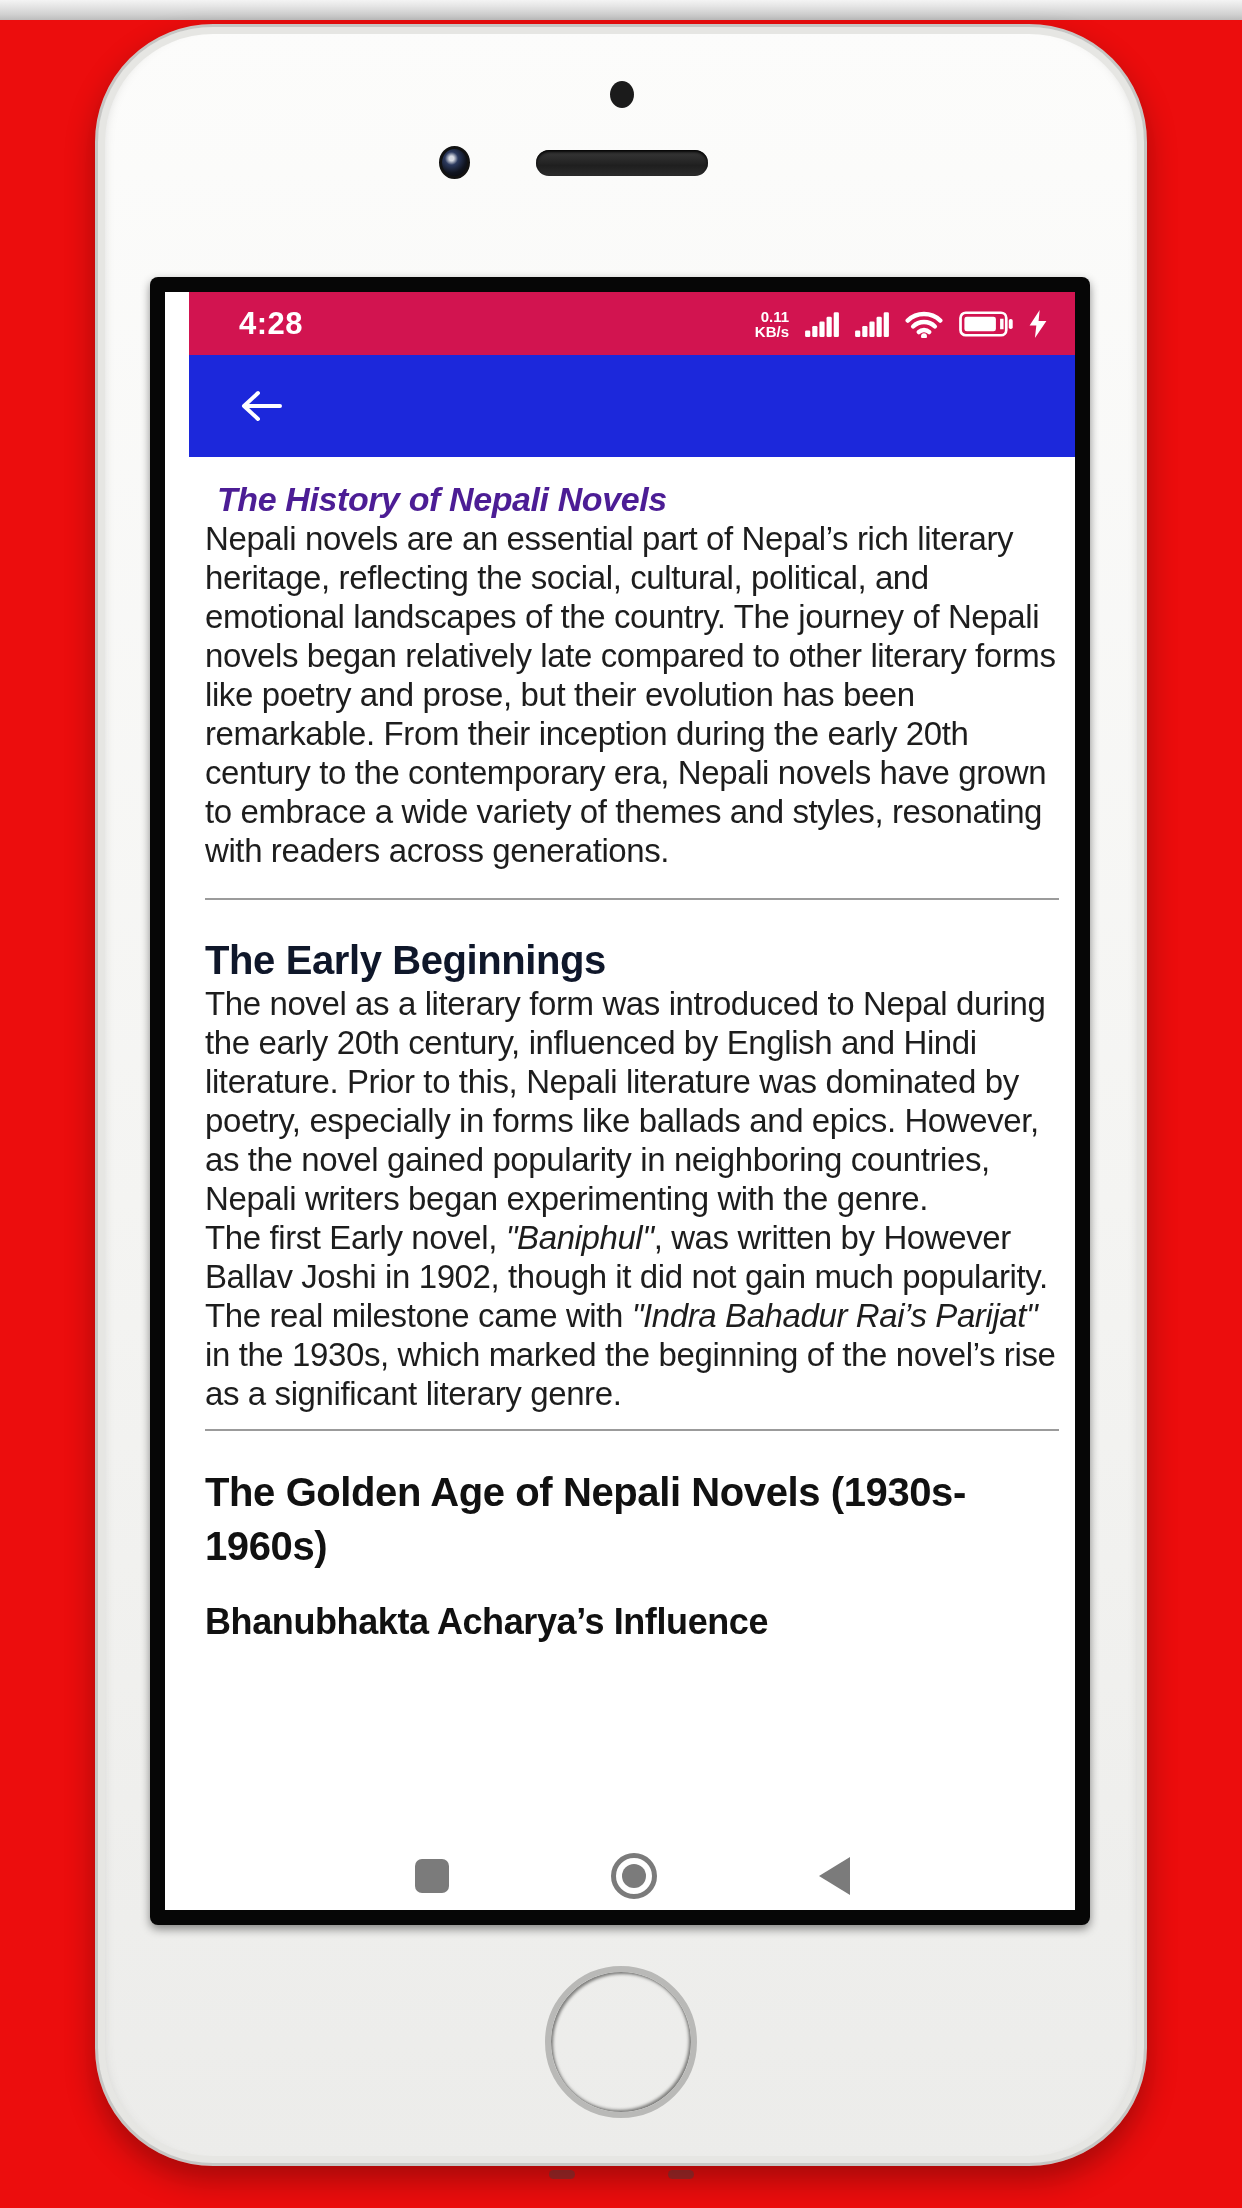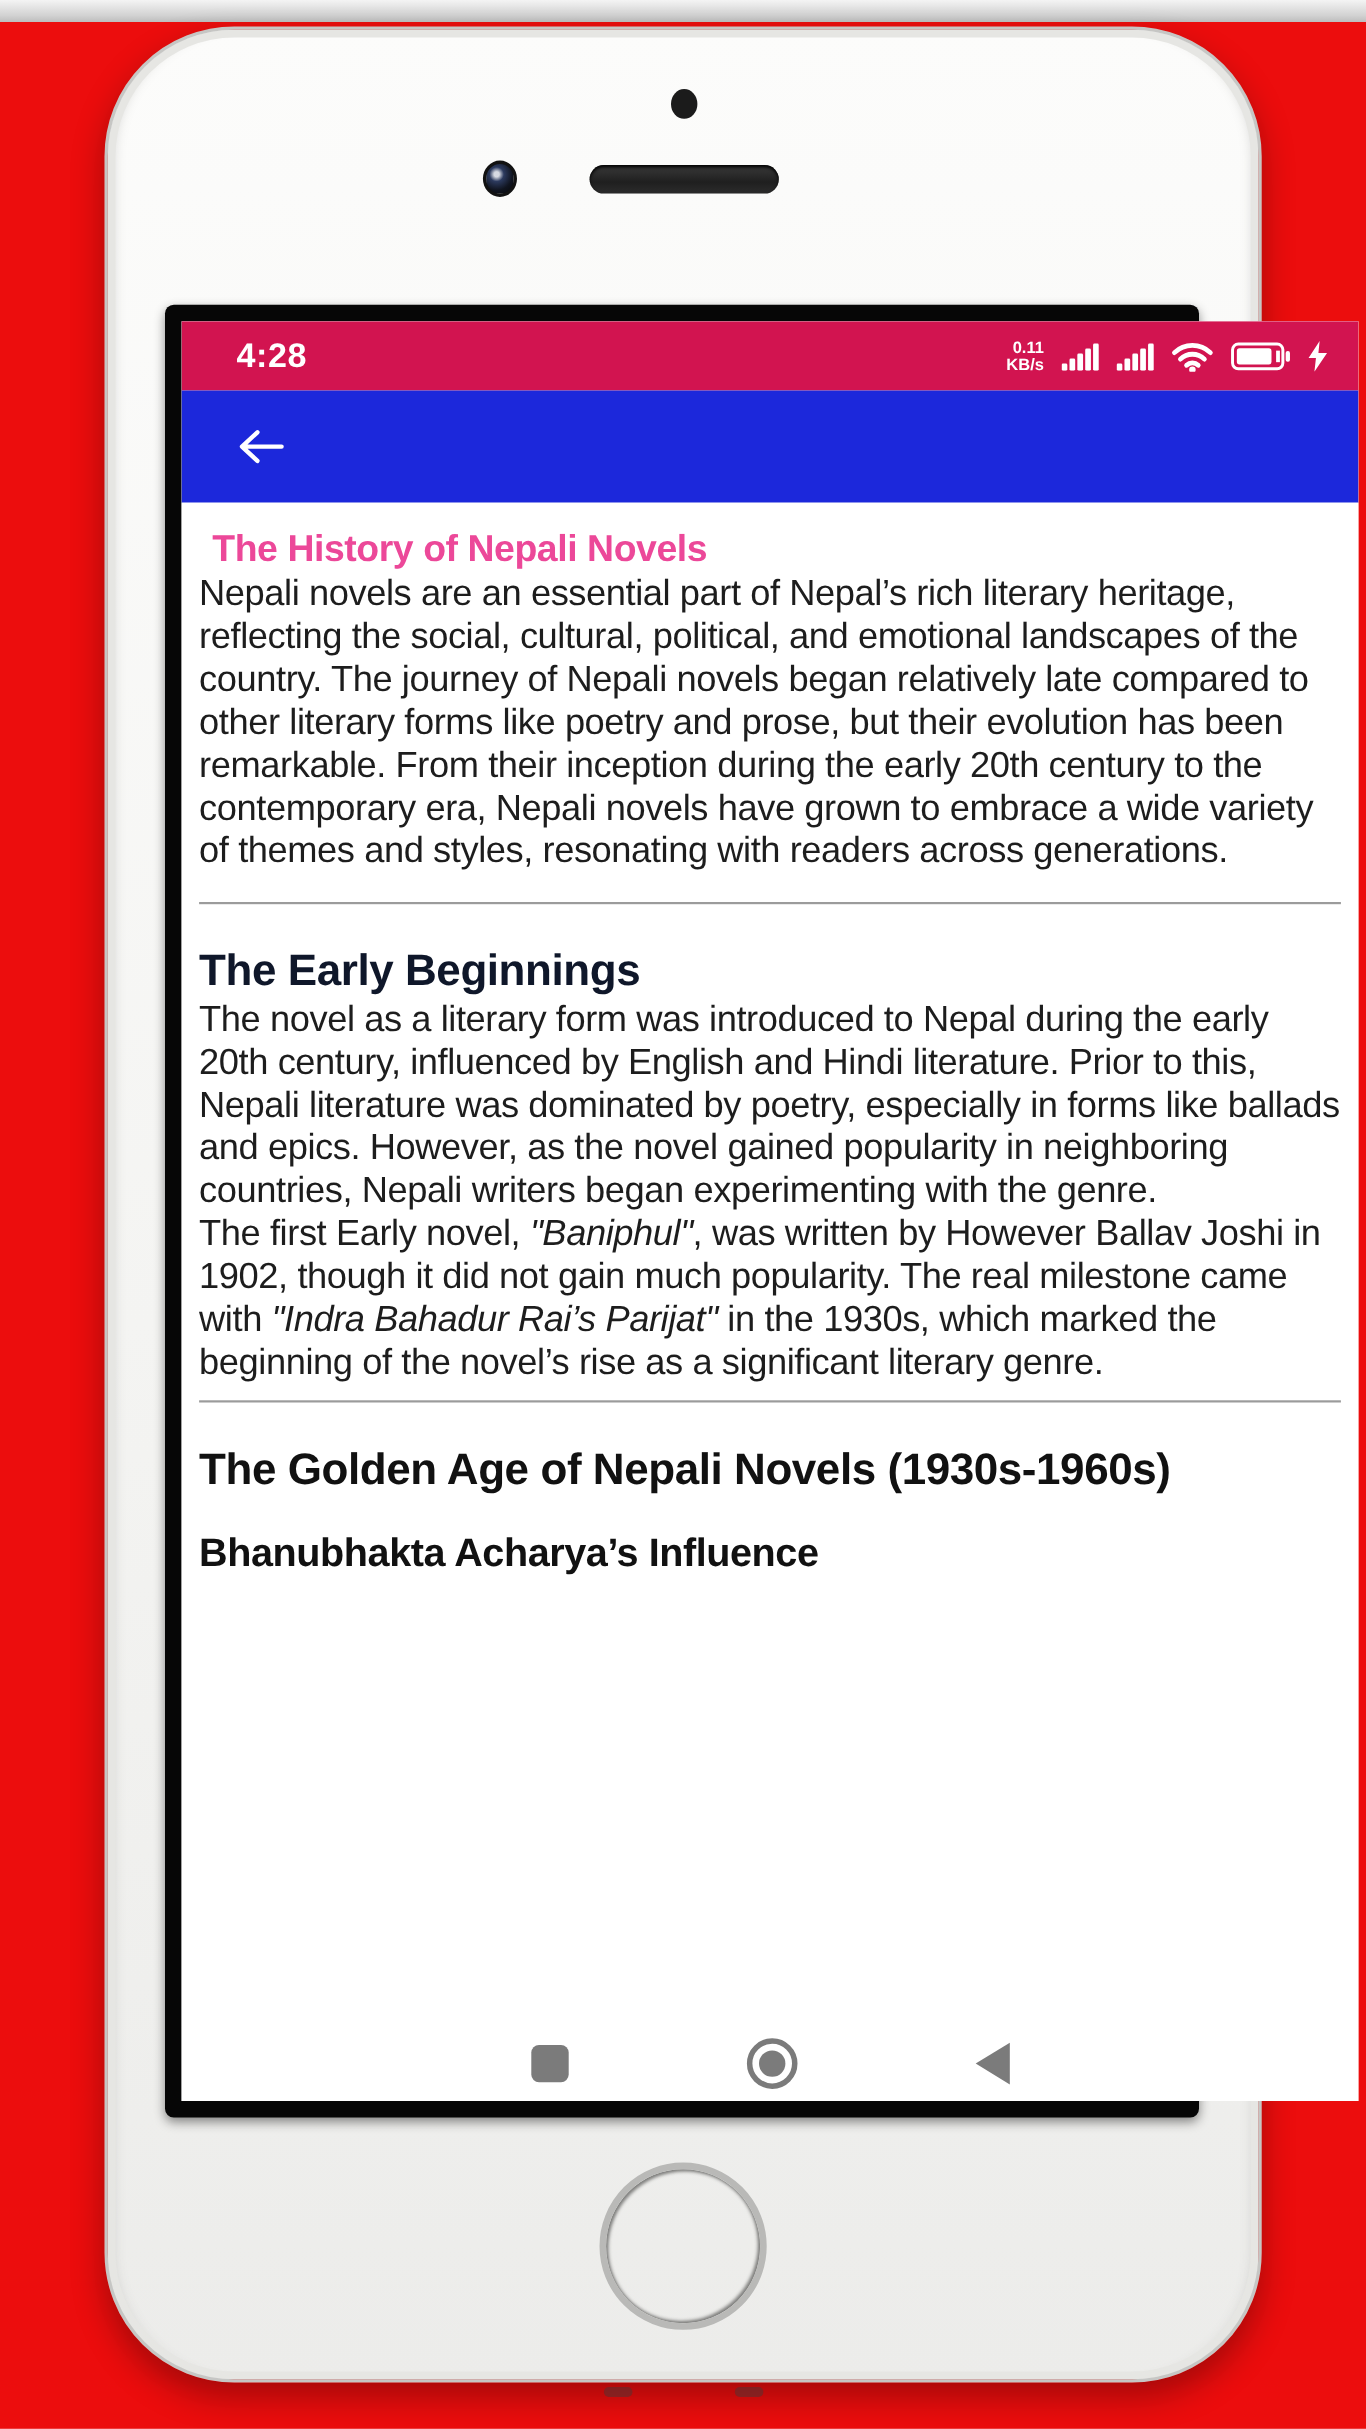--- a/index.html
+++ b/index.html
@@ -31,39 +31,39 @@
   .speaker-grille{position:absolute;left:533px;top:147px;width:172px;height:26px;border-radius:13px;
     background:linear-gradient(180deg,#3a3a3a,#1f1f1f 60%,#2c2c2c);box-shadow:inset 0 2px 3px #000;}
   .home-button{position:absolute;left:545px;top:1966px;width:152px;height:152px;border-radius:50%;
     border:6px solid #b9b9b7;background:transparent;
     box-shadow:inset 0 0 5px rgba(0,0,0,.25), inset 2px 2px 3px #8f8f8d, inset -2px -2px 3px #8f8f8d;}
   .port-notch{position:absolute;top:2170px;width:26px;height:9px;border-radius:5px;background:rgba(60,60,60,.45);}
   .port-notch.n1{left:549px;} .port-notch.n2{left:668px;}
   
   .screen-bezel{position:absolute;left:150px;top:277px;width:940px;height:1648px;background:#060606;
     border-radius:8px;padding:15px;box-shadow:0 4px 10px rgba(0,0,0,.45);}
-  .screen{width:1070px;height:1618px;display:flex;flex-direction:column;background:var(--content-bg);overflow:hidden;}
+  .screen{width:910px;height:1618px;display:flex;flex-direction:column;background:var(--content-bg);overflow:hidden;padding-left:24px;}
   
   .status-bar{height:63px;flex:0 0 63px;background:var(--status-bar-bg);display:flex;align-items:center;
     padding:0 28px 0 50px;color:#fff;}
   .status-time{font-size:31px;font-weight:bold;letter-spacing:.5px;}
   .status-right{margin-left:auto;display:flex;align-items:center;gap:16px;}
   .net-speed{display:flex;flex-direction:column;align-items:flex-end;font-weight:bold;
     font-size:15px;line-height:15px;letter-spacing:0;}
   .sicon{display:block;}
   
   .app-bar{height:102px;flex:0 0 102px;background:var(--app-bar-bg);display:flex;align-items:center;
     padding:0 30px 0 46px;color:#fff;}
   .back-button{width:52px;height:52px;display:flex;align-items:center;justify-content:center;cursor:pointer;}
   .app-title{font-size:41px;font-weight:bold;margin-left:70px;letter-spacing:.5px;}
   
   .content{flex:1 1 auto;background:var(--content-bg);overflow:hidden;color:var(--text);
     padding:22px 16px 0 16px;font-size:33px;line-height:39px;letter-spacing:-0.4px;}
   .content p{margin:0;}
-  .page-heading{font-size:34px;line-height:40px;font-weight:bold;color:#ec4899;padding-left:12px;}
+  .page-heading{font-size:34px;line-height:40px;font-weight:bold;color:#4c1d95;padding-left:12px;font-style:italic;}
   .para-intro{margin-top:26px;}
   .divider{border:none;border-top:2px solid #9b9b9b;margin:28px 0 0 0;}
   .h-section{font-size:40px;line-height:48px;font-weight:bold;color:#0f172a;margin-top:36px;}
   .para-s1{margin-top:40px;}
   .para-s2{margin-top:36px;}
   .divider2{border:none;border-top:2px solid #9b9b9b;margin:16px 0 0 0;}
   .h-section2{font-size:40px;line-height:54px;font-weight:bold;color:#111;margin-top:34px;}
   .h-sub{font-size:36px;line-height:42px;font-weight:bold;color:#111;margin-top:28px;}
   
   .nav-bar{height:68px;flex:0 0 68px;background:#fff;display:flex;align-items:center;justify-content:center;gap:162px;}

